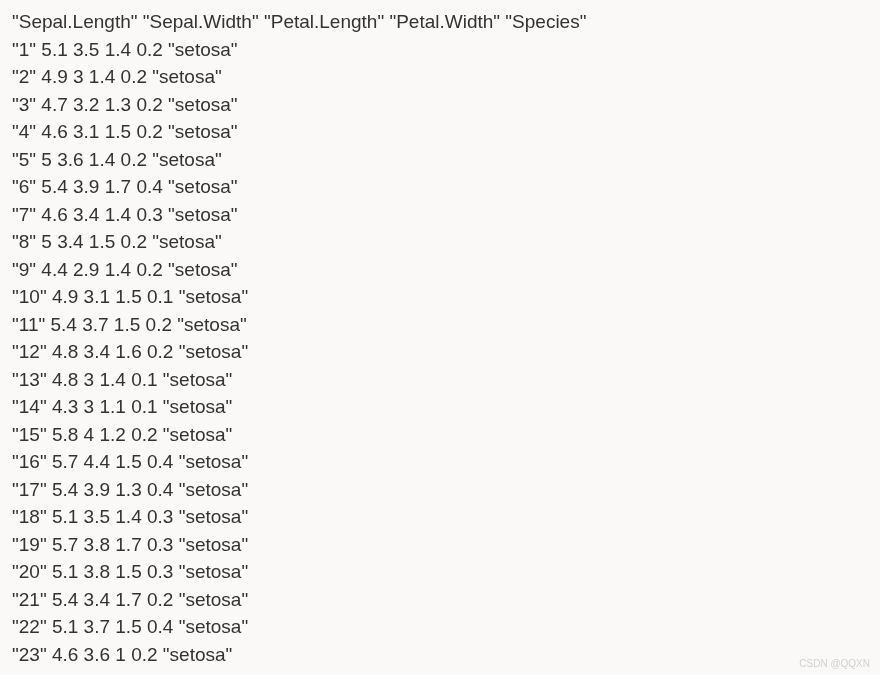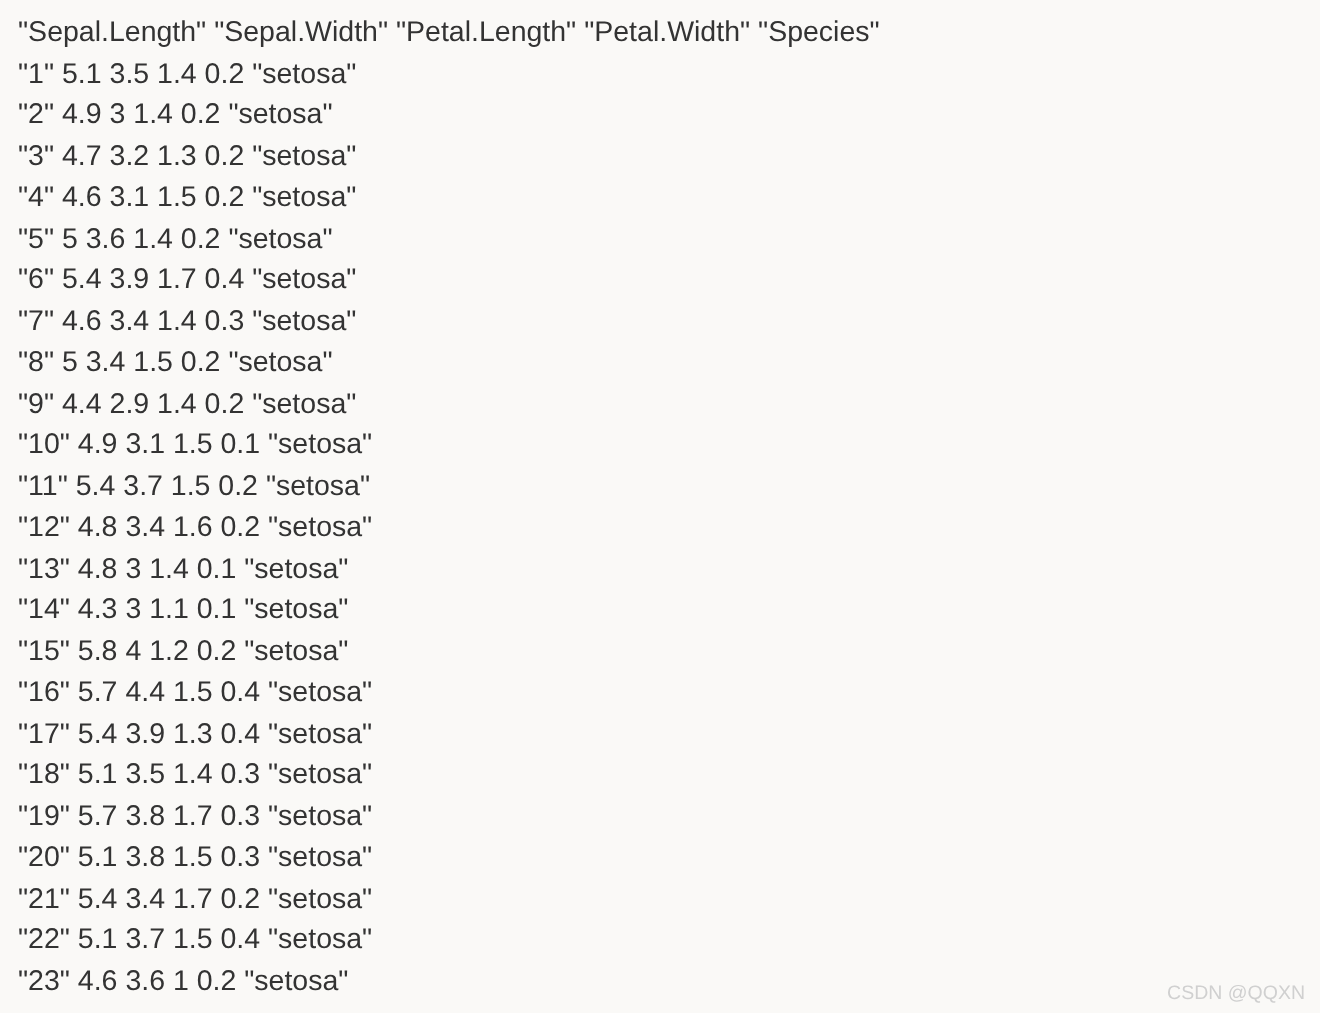--- a/index.html
+++ b/index.html
@@ -22,21 +22,21 @@
       line-height: 27.5px;
     }
     .line {
       white-space: pre;
       display: block;
     }
     .watermark {
       position: absolute;
       bottom: 6px;
       right: 10px;
-      font-size: 13px;
+      font-size: 10px;
       color: #d0d0d0;
       font-family: Arial, sans-serif;
     }
   </style>
 </head>
 <body>
 
 <div class="content">
   <span class="line">"Sepal.Length" "Sepal.Width" "Petal.Length" "Petal.Width" "Species"</span>
   <span class="line">"1" 5.1 3.5 1.4 0.2 "setosa"</span>

